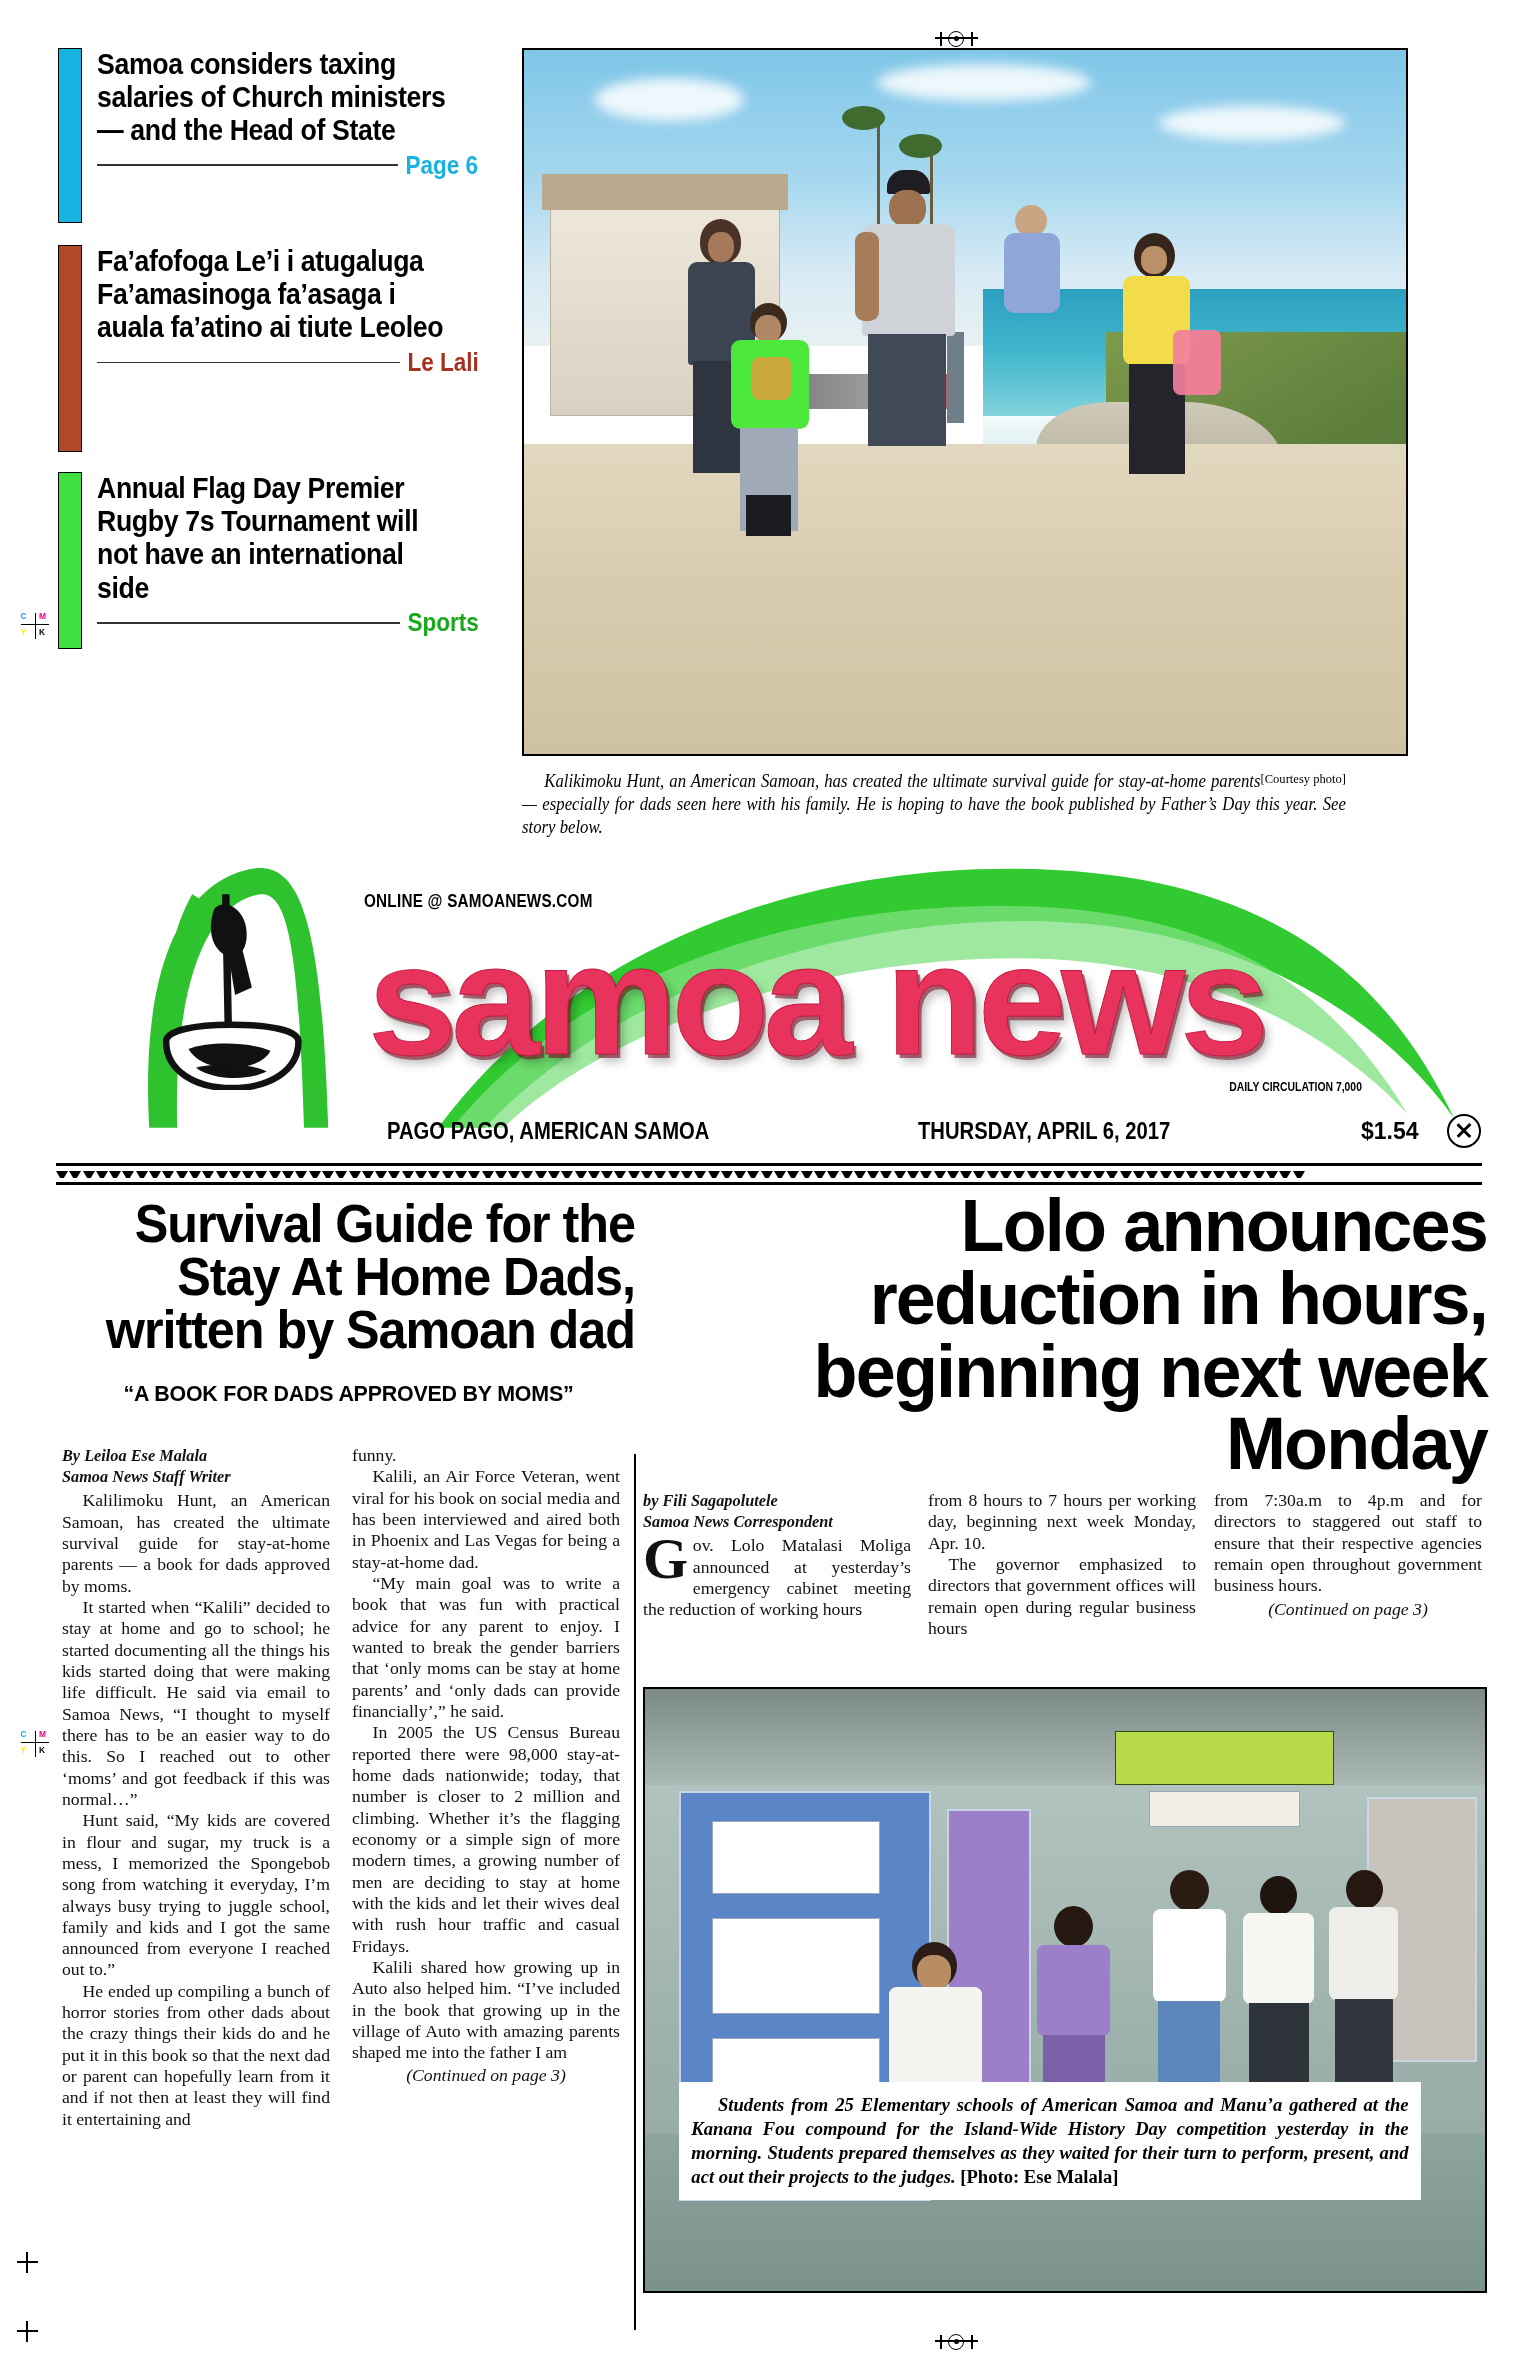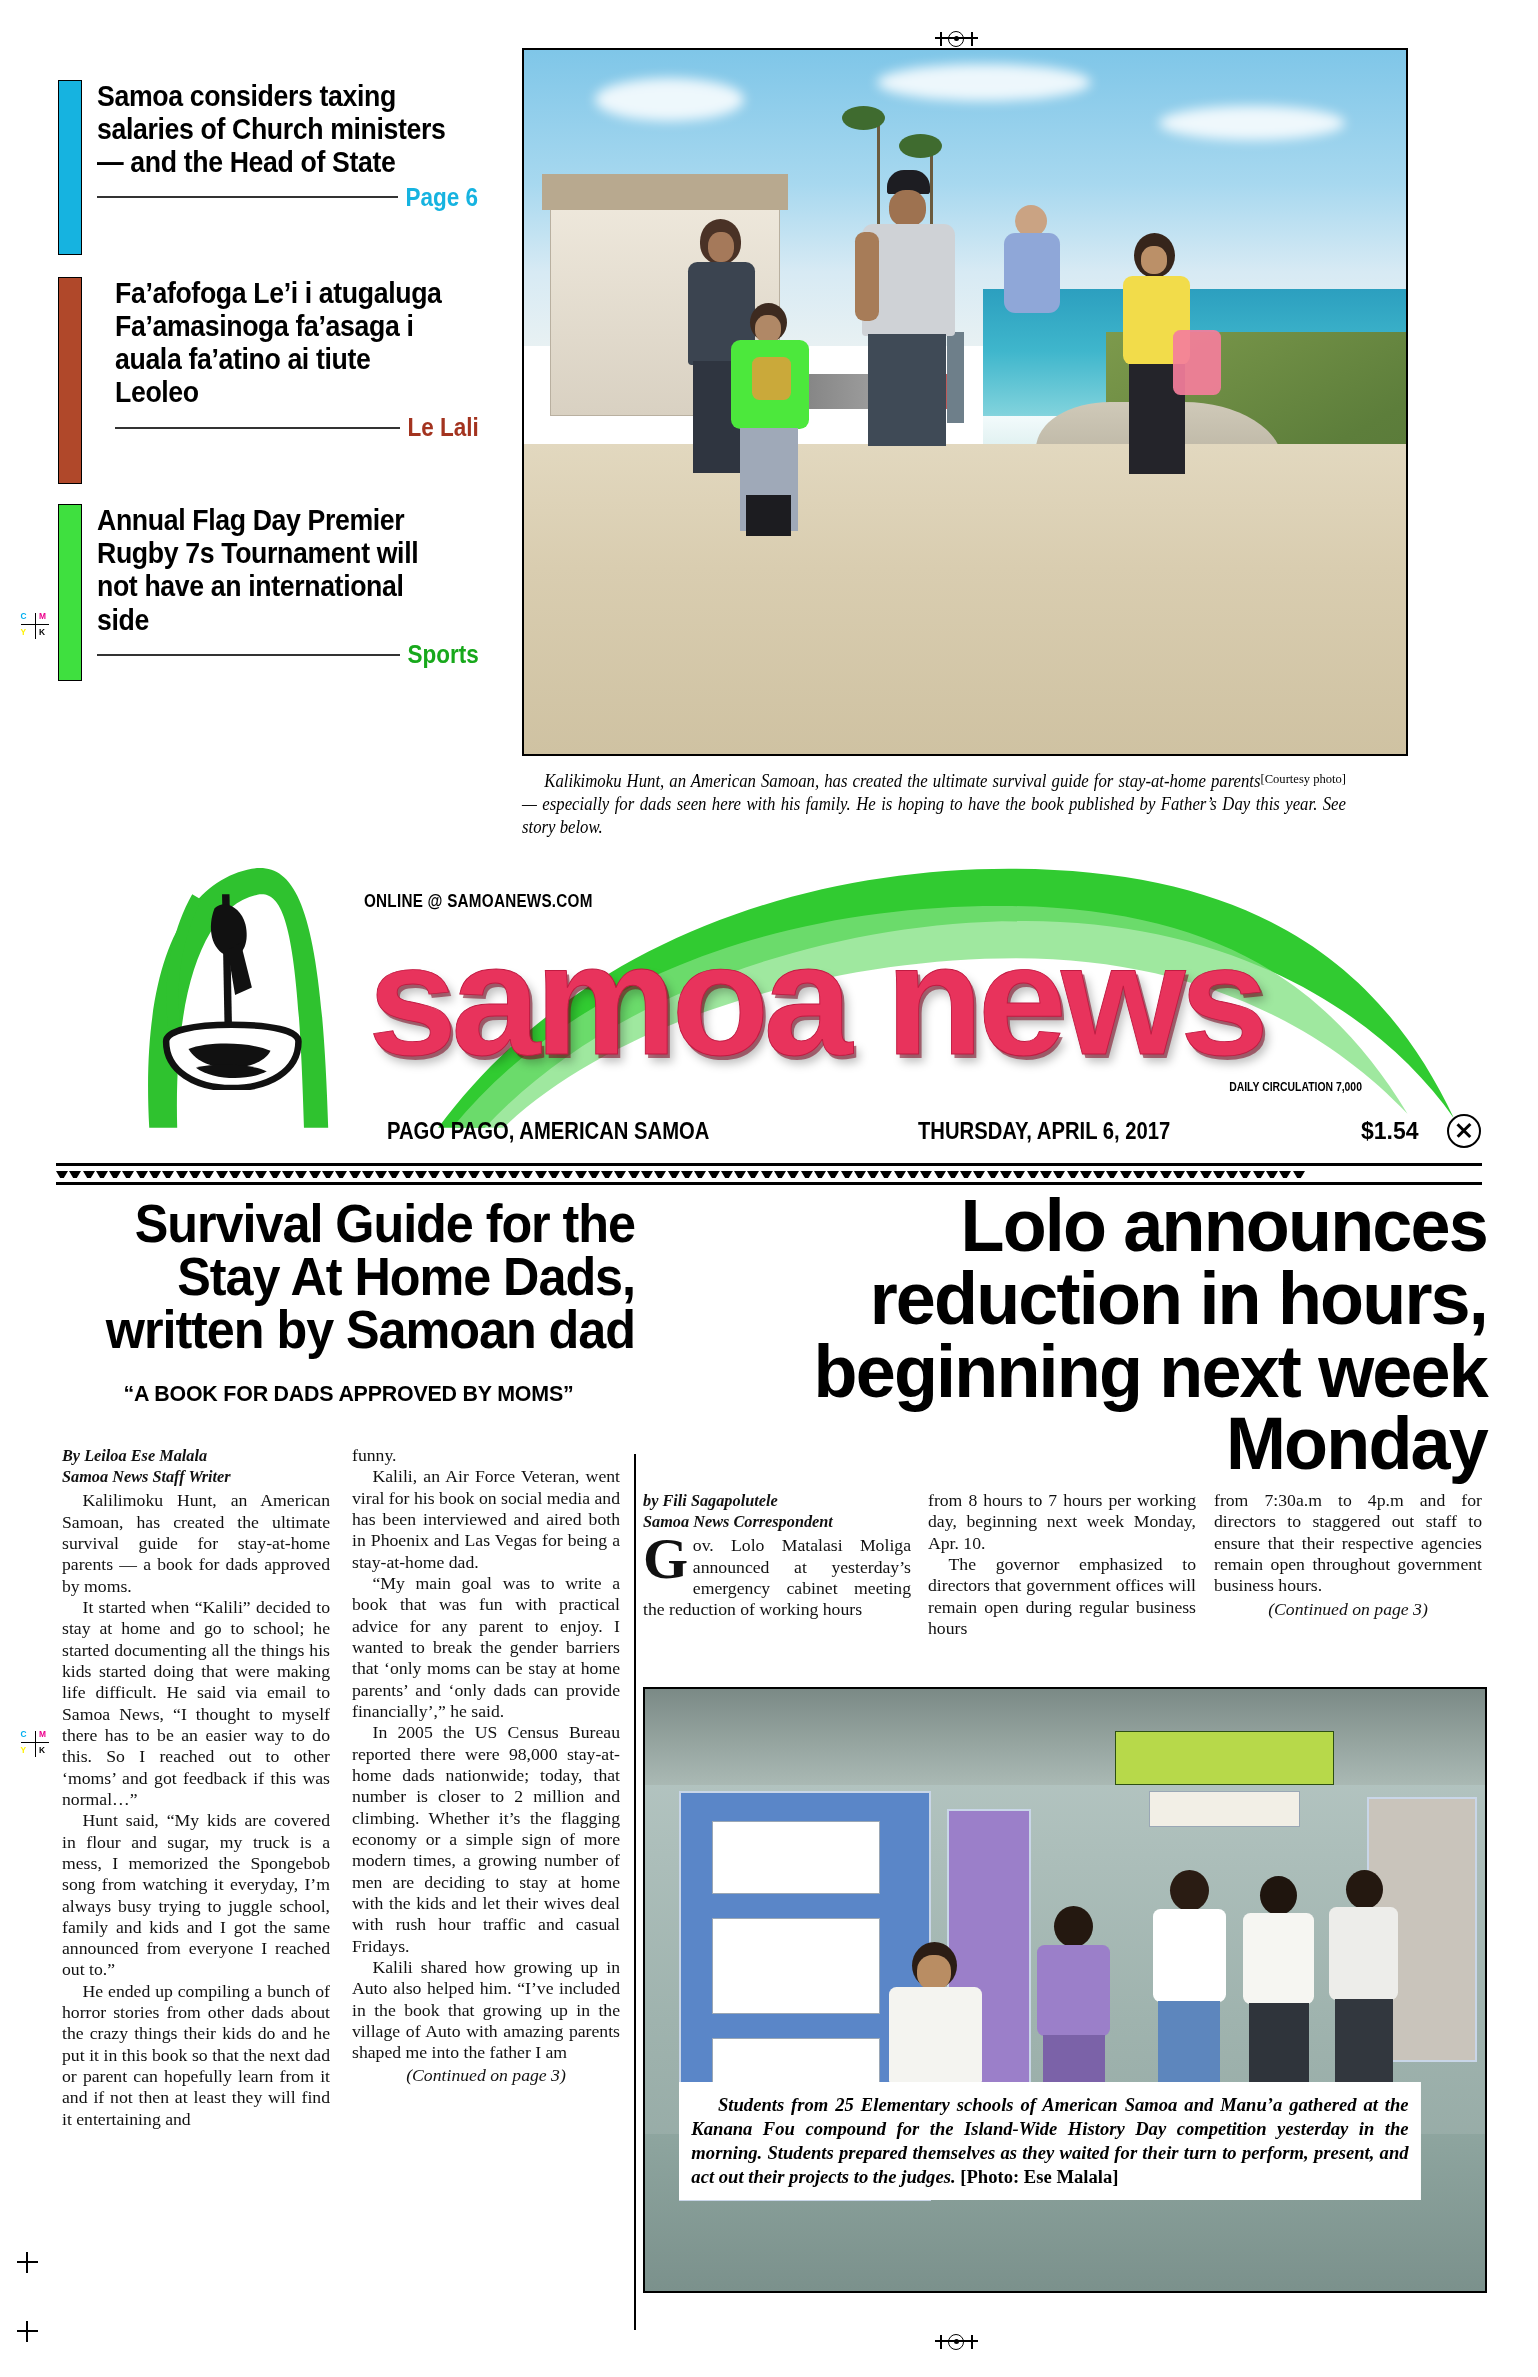--- a/index.html
+++ b/index.html
@@ -29,21 +29,21 @@
   .cmyk .y { position:absolute; left:0;  top:16px; color:#FFF200; }
   .cmyk .k { position:absolute; left:18.6px; top:16px; color:#000; }
   .cmyk .hline { position:absolute; left:0; top:13px; width:28px; height:0.9px; background:#000; }
   .cmyk .vline { position:absolute; left:14px; top:1.9px; width:0.9px; height:26px; background:#000; }
 
   .cornermark { position:absolute; width:20.5px; height:20.5px; }
   .cornermark:before { content:""; position:absolute; left:9.3px; top:0; width:1.4px; height:20.5px; background:#000;}
   .cornermark:after  { content:""; position:absolute; left:0; top:9.3px; width:20.5px; height:1.4px; background:#000;}
 
   
-  #teasers { position:absolute; left:58px; top:48px; width:433px;margin-top:32px; }
+  #teasers { position:absolute; left:58px; top:48px; width:433px; }
   .teaser { position:relative; margin-bottom:11.2px; }
   .teaser .colorbar {
     position:absolute; left:0; top:0; width:24px;
     border:1.4px solid #000;
   }
   .teaser .tbody { margin-left:39px; padding-right:3.7px; }
   .teaser .ttext {
     font-family:"Liberation Sans", sans-serif;
     font-weight:bold;
     font-size:29px;
@@ -251,21 +251,21 @@
     <div class="colorbar" style="height:175px; background:#16B3E0;"></div>
     <div class="tbody">
       <div class="ttext">Samoa considers taxing salaries of Church ministers — and the Head of State</div>
       <div class="tfoot">
         <div class="rule"></div>
         <div class="tlabel" style="color:#16B3E0;">Page 6</div>
       </div>
     </div>
   </div>
 
-  <div class="teaser" style="height:216px;padding-left:18px;">
+  <div class="teaser" style="height:216px;">
     <div class="colorbar" style="height:207px; background:#B0482A;"></div>
     <div class="tbody">
       <div class="ttext">Fa’afofoga Le’i i atugaluga Fa’amasinoga fa’asaga i auala fa’atino ai tiute Leoleo</div>
       <div class="tfoot">
         <div class="rule"></div>
         <div class="tlabel" style="color:#A3331F;">Le Lali</div>
       </div>
     </div>
   </div>
 

